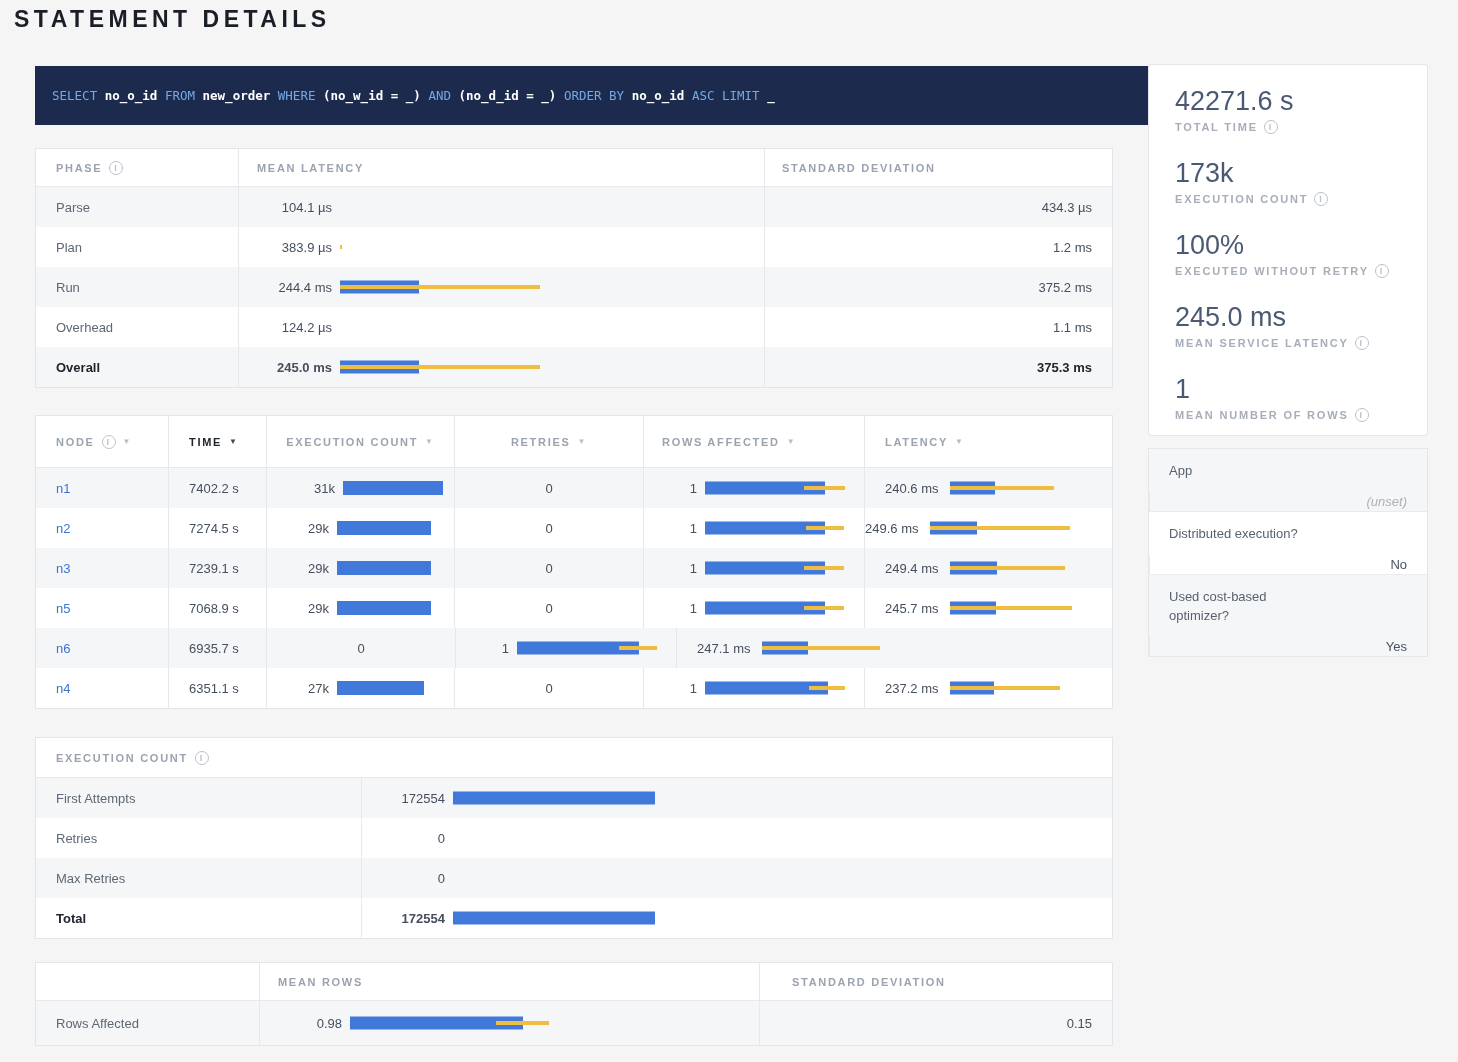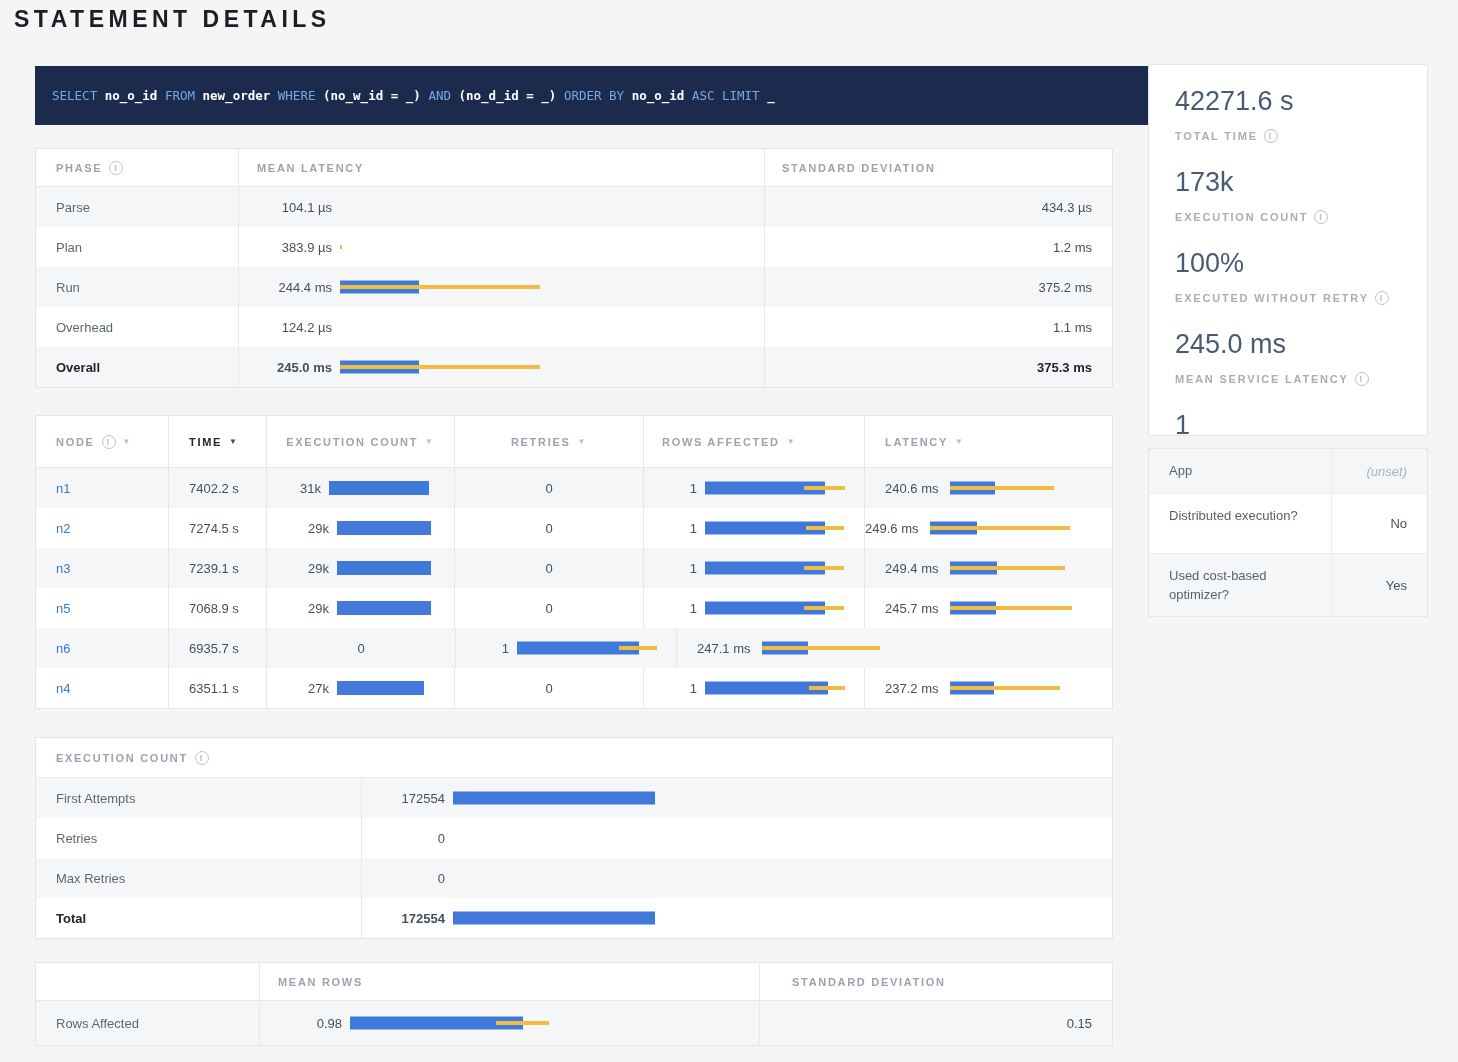--- a/index.html
+++ b/index.html
@@ -51,27 +51,27 @@
   #exec-table .thead { height:40px; padding-left:20px; }
   #rows-table { top:962px; }
   #rows-table .thead { height:38px; }
   #rows-table .trow.body { height:44px; }
 
   
   .summary-card { position:absolute; left:1148px; top:64px; width:280px; height:372px;
     background:#fff; border:1px solid #e3e6ea; border-radius:3px; padding:21px 20px 0 26px; }
   .sum-item { margin-bottom:24px; }
   .sum-num { font-size:27px; line-height:30px; color:#4a5a73; }
-  .sum-lab { margin-top:13px; font-size:11px; font-weight:bold; letter-spacing:1.8px;
+  .sum-lab { margin-top:4px; font-size:11px; font-weight:bold; letter-spacing:1.8px;
     color:#a7aeb8; text-transform:uppercase; display:flex; align-items:center; }
   .sum-lab .info-icon { margin-left:6px; }
 
   .details-panel { position:absolute; left:1148px; top:448px; width:280px;
     background:#fff; border:1px solid #e3e6ea; }
-  .prow { display:flex; background:#fff; }
+  .prow { display:flex; background:#fff;flex-direction:column; }
   .prow.stripe { background:#f5f6f7; }
   .prow + .prow { border-top:1px solid #e9ebee; }
   .plabel { width:182px; padding:12px 10px 12px 20px; color:#57626f; line-height:19px; }
   .plabel > span { display:inline-block; max-width:130px; }
   .pcell { flex:1; border-left:1px solid #e9ebee; display:flex; align-items:center;
     justify-content:flex-end; padding-right:20px; }
   .pval { color:#47525f; text-align:right; max-width:64px; line-height:19px; }
   .pval.muted { color:#abb2bb; font-style:italic; }
 </style>
 </head>
@@ -194,21 +194,21 @@
           <span class="arrow">▼</span>
         </div>
       </div>
       <div class="trow stripe">
         <div class="cell " style="width: 132px; padding-left: 20px;">
           <a class="link">n1</a>
         </div>
         <div class="cell cb" style="width: 98px; padding-left: 20px;">
           <span class="val">7402.2 s</span>
         </div>
-        <div class="cell cb" style="width: 188px; padding-left: 4px;">
+        <div class="cell cb" style="width: 188px; padding-left: 18px;">
           <span class="val" style="width: 50px;">31k</span>
           <div class="track" style="width: 100px;">
             <div class="blue-bar" style="width: 100px; height: 14px;"></div>
           </div>
         </div>
         <div class="cell cb center" style="width: 189px;">
           <span class="val">0</span>
         </div>
         <div class="cell cb" style="width: 221px; padding-left: 12px;">
           <span class="val" style="width: 41px;">1</span>

